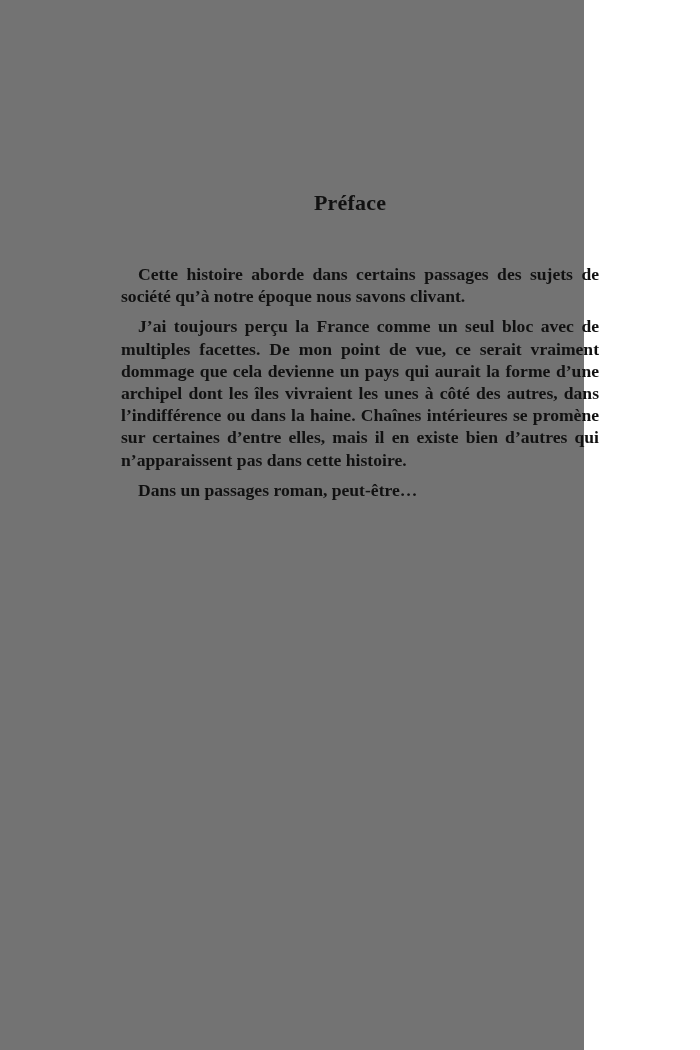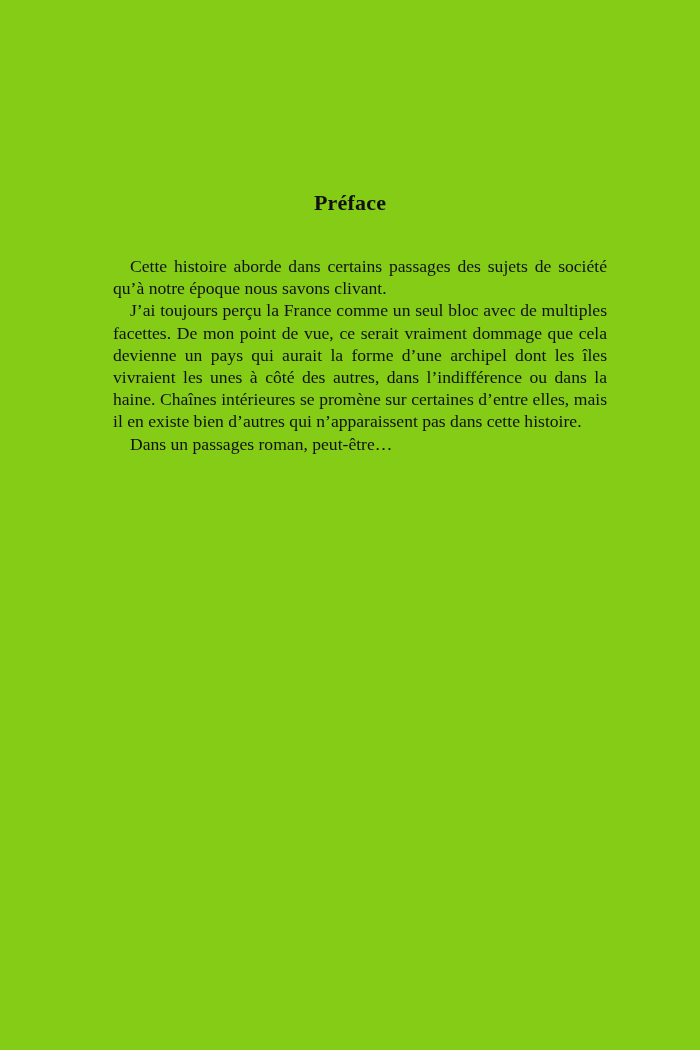--- a/index.html
+++ b/index.html
@@ -11,22 +11,22 @@
       width: 700px;
       height: 1050px;
       position: relative;
       overflow: hidden;
       font-family: "Liberation Serif", "DejaVu Serif", serif;
       color: #111111;
     }
     .page {
       position: absolute;
       left: 0; top: 0;
-      width: 700px; height: 1050px;
-      background: #84cc16;
+      width: 584px; height: 1050px;
+      background: #737373;
     }
     .title {
       position: absolute;
       top: 190px;
       left: 0;
       width: 700px;
       text-align: center;
       font-size: 22px;
       font-weight: bold;
       letter-spacing: 0.2px;
@@ -36,22 +36,23 @@
       position: absolute;
       top: 255px;
       left: 113px;
       width: 494px;
       font-size: 17.6px;
       line-height: 22.2px;
       text-align: justify;
       hyphens: none;
     }
     .body-text p {
-      margin: 0;
+      margin: 8px;
       text-indent: 17px;
+      font-weight: bold;
     }
     .body-text p.last-line-short {
       text-align: left;
     }
   </style>
 </head>
 <body>
 
 <div class="page">
   <h1 class="title">Préface</h1>

